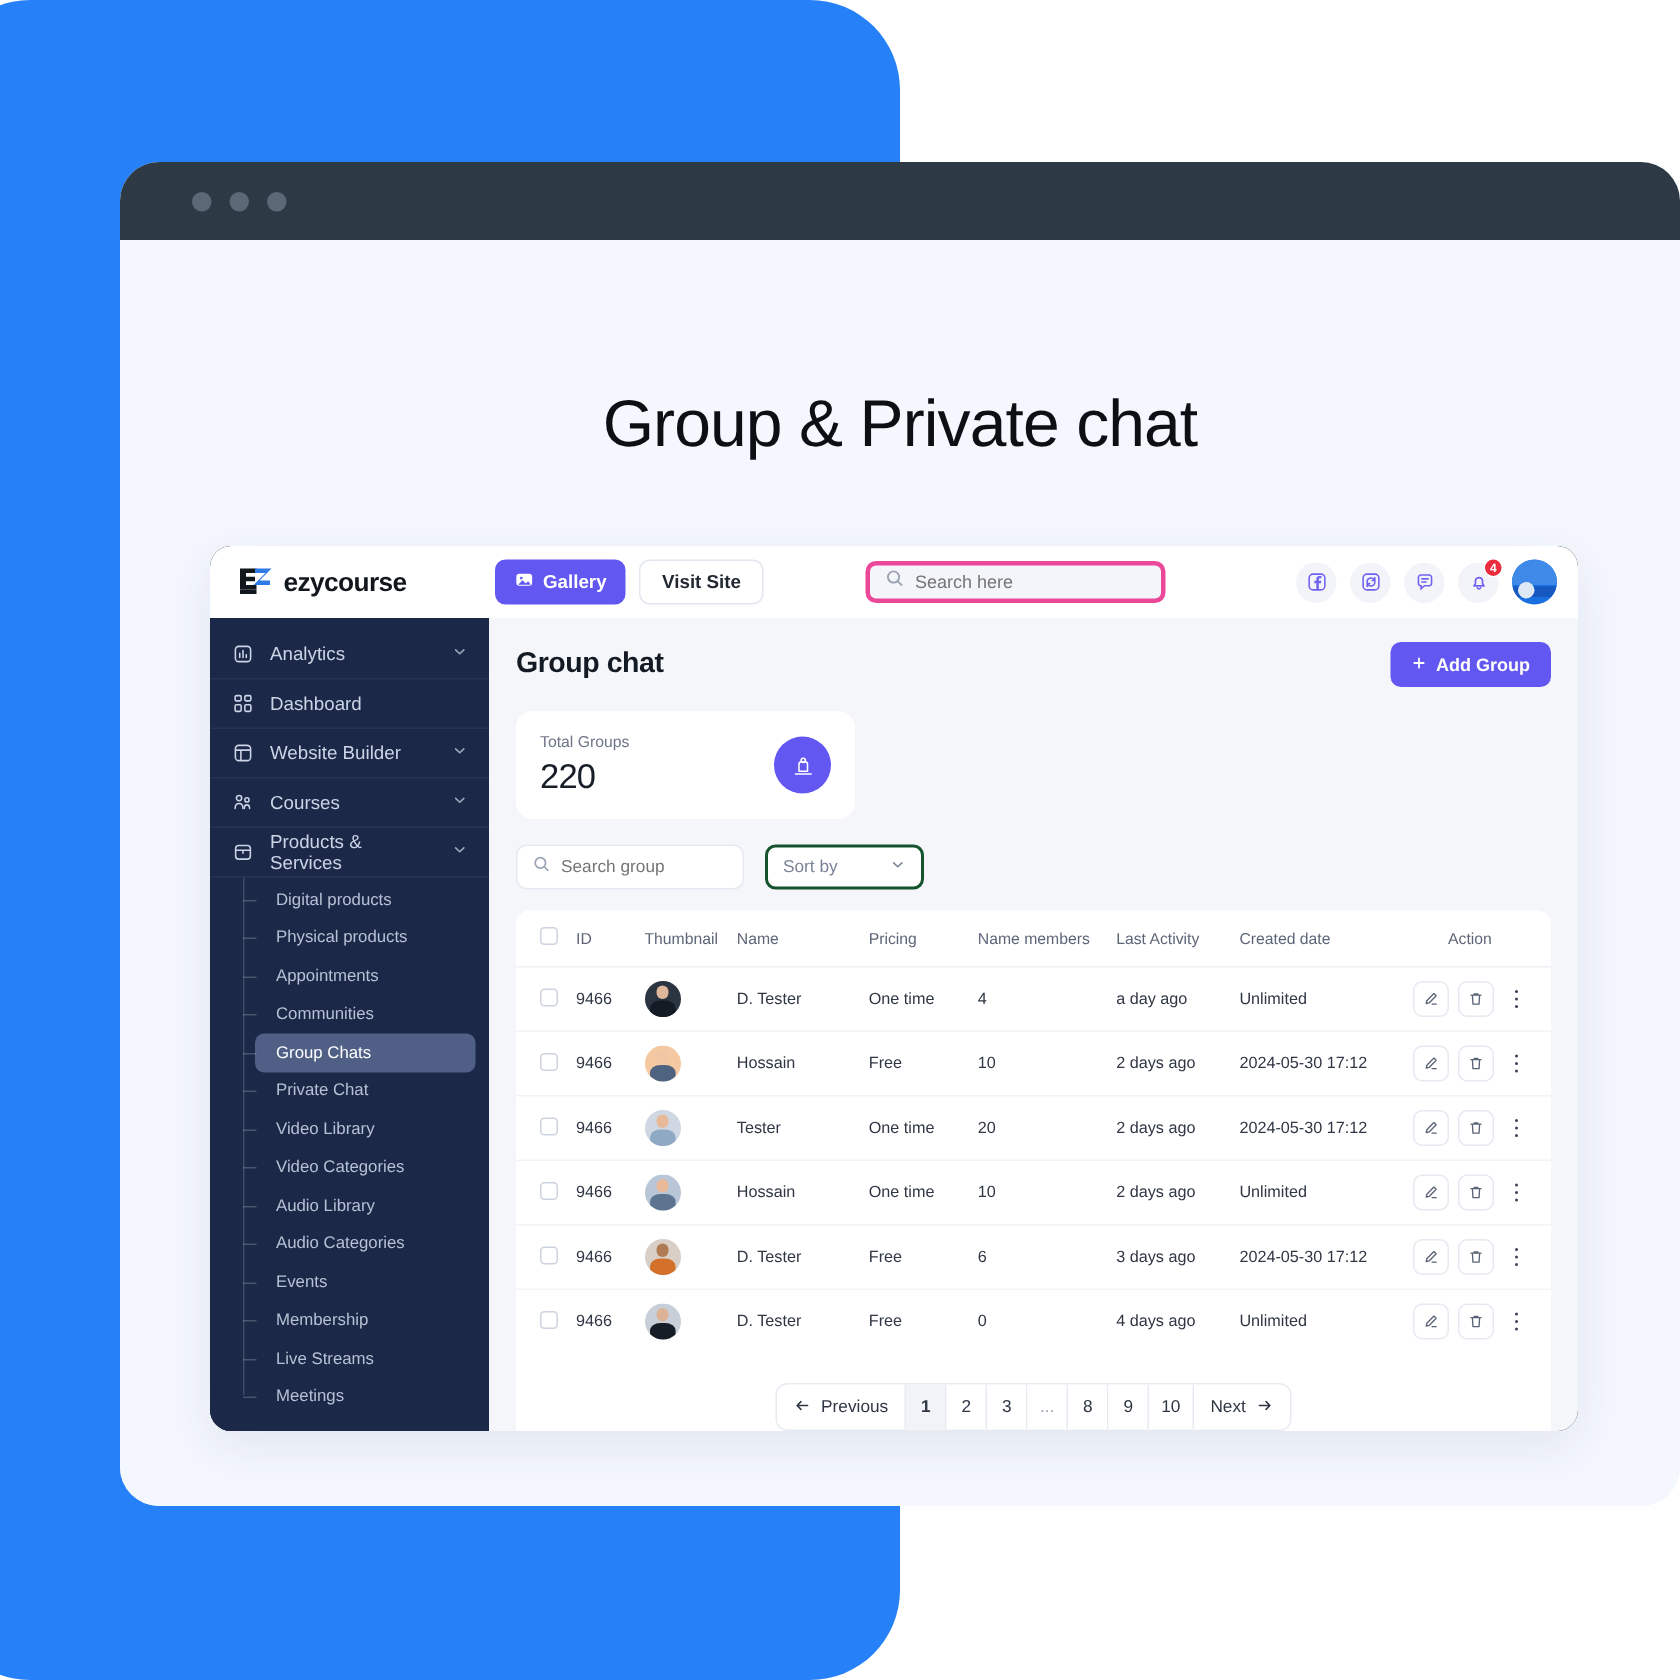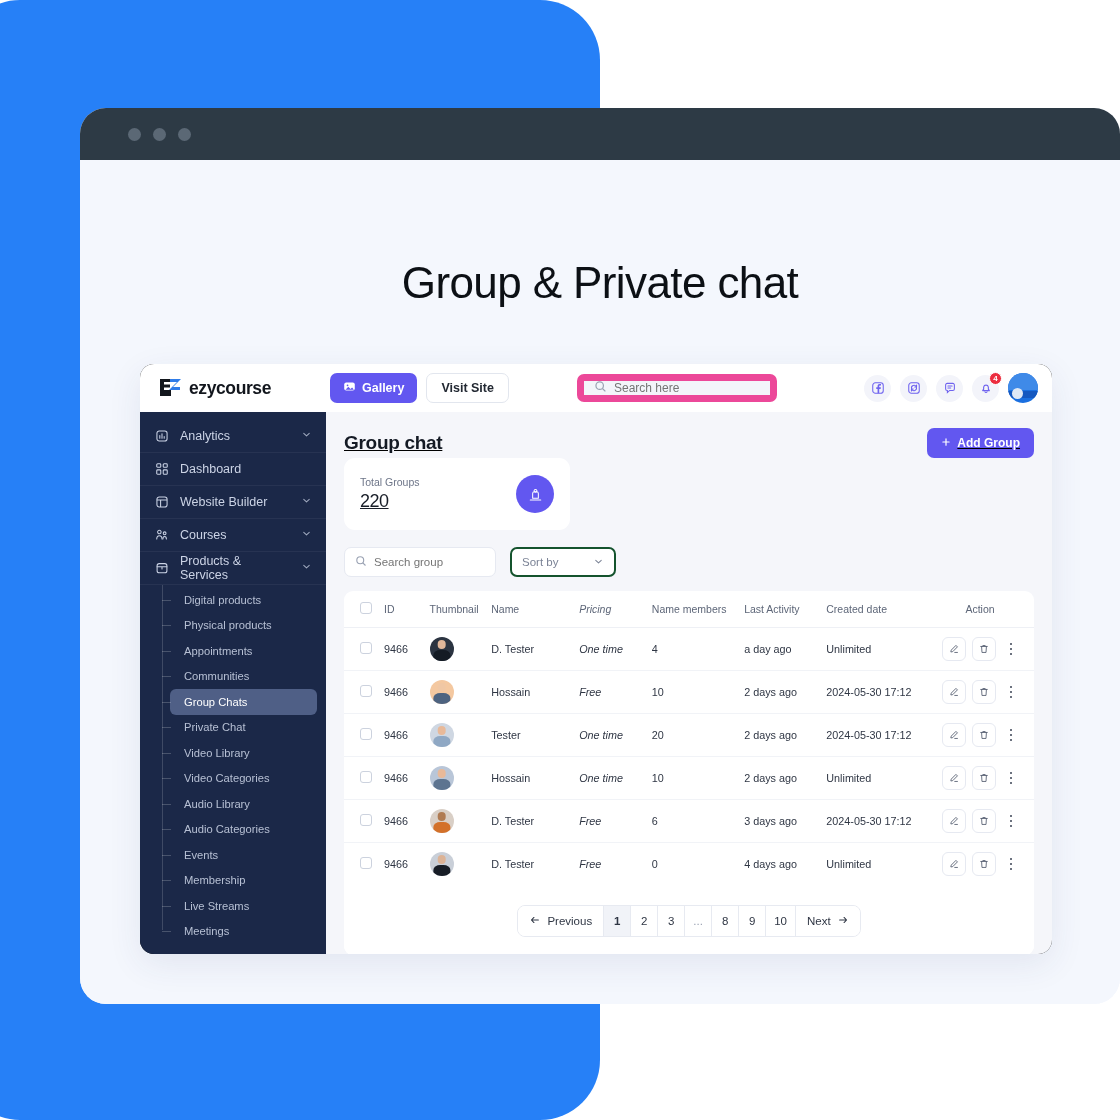--- a/index.html
+++ b/index.html
@@ -95,21 +95,21 @@
     border: 1px solid #e2e6ee;
     border-radius: 7px;
     padding: 7px 14px;
     font-size: 12.5px; font-weight: 600;
     cursor: pointer;
   }
   .topbar-search {
     margin-left: 68px;
     width: 200px; height: 28px;
     background: #f3f5fa;
-    border: 7px solid #ec4899;
+    border: 3px solid #ec4899;
     border-radius: 7px;
     display: flex; align-items: center; gap: 7px;
     padding: 0 10px;
   }
   .topbar-search input {
     border: none; outline: none; background: transparent;
     font-size: 12px; color: #6a7385; width: 100%;
     font-family: "Liberation Sans", sans-serif;
   }
   .topbar-icons {
@@ -197,42 +197,41 @@
   
   .content {
     flex: 1;
     background: #f5f6fa;
     padding: 16px 18px 0 18px;
     min-width: 0;
     overflow: hidden;
   }
   .content-head {
     display: flex; align-items: center; justify-content: space-between;
-    margin-bottom: 0;
-    text-decoration: underline;
+    margin-bottom: 16px;
   }
   .page-title { font-size: 19px; font-weight: 700; color: #141a24; letter-spacing: -0.3px; }
   .btn-add {
     background: #6257f0; color: #fff;
     border: none; border-radius: 7px;
     padding: 8px 14px;
     font-size: 12px; font-weight: 600;
     cursor: pointer;
     display: flex; align-items: center; gap: 6px;
   }
   .stat-card {
     width: 226px; height: 72px;
     background: #fff;
     border-radius: 11px;
     display: flex; align-items: center; justify-content: space-between;
     padding: 0 16px;
     margin-bottom: 17px;
   }
   .stat-label { font-size: 10.5px; color: #6d7588; margin-bottom: 3px; }
-  .stat-value { font-size: 18px; font-weight: 500; color: #181d27; letter-spacing: -0.5px; text-decoration: underline; }
+  .stat-value { font-size: 23px; font-weight: 500; color: #181d27; letter-spacing: -0.5px; }
   .stat-badge {
     width: 38px; height: 38px; border-radius: 50%;
     background: #6257f0;
     display: flex; align-items: center; justify-content: center;
   }
   .filters { display: flex; gap: 14px; margin-bottom: 14px; }
   .filter-search {
     width: 152px; height: 30px;
     background: #fff; border: 1px solid #e6e9f1;
     border-radius: 7px;
@@ -277,21 +276,21 @@
   tr:last-child td { border-bottom: none; }
   .cb {
     width: 12px; height: 12px;
     border: 1px solid #ccd2de; border-radius: 3px;
     background: #fff; display: inline-block; cursor: pointer;
   }
   .col-cb { width: 30px; padding-left: 16px; }
   .col-id { width: 52px; }
   .col-thumb { width: 62px; }
   .col-name { width: 110px; }
-  .col-price { width: 84px; font-style: italic; }
+  .col-price { width: 84px; }
   .col-members { width: 96px; }
   .col-act { width: 92px; }
   .col-created { width: 128px; }
   .col-action { width: 96px; text-align: center !important; padding-right: 16px; }
   .av {
     width: 24px; height: 24px; border-radius: 50%;
     overflow: hidden; position: relative; display: block;
   }
   .av .bg { position: absolute; inset: 0; }
   .av .head { position: absolute; left: 50%; top: 14%; transform: translateX(-50%);

